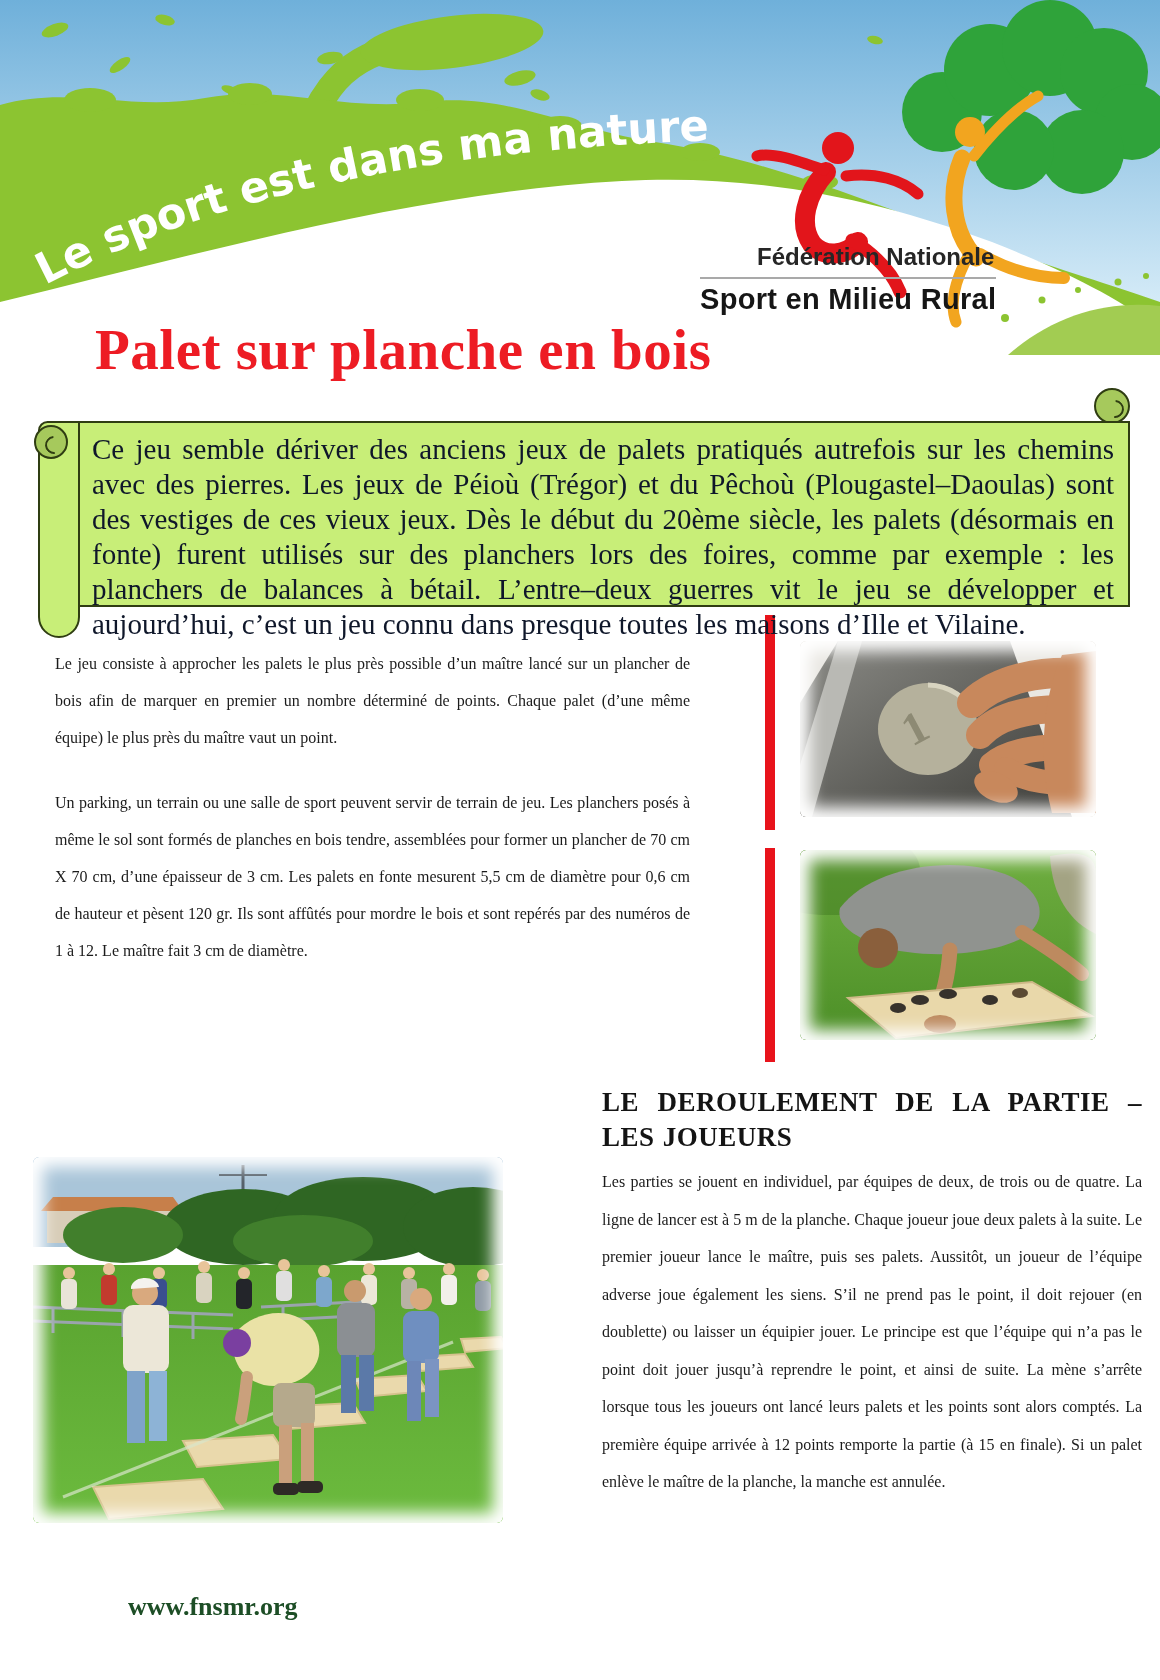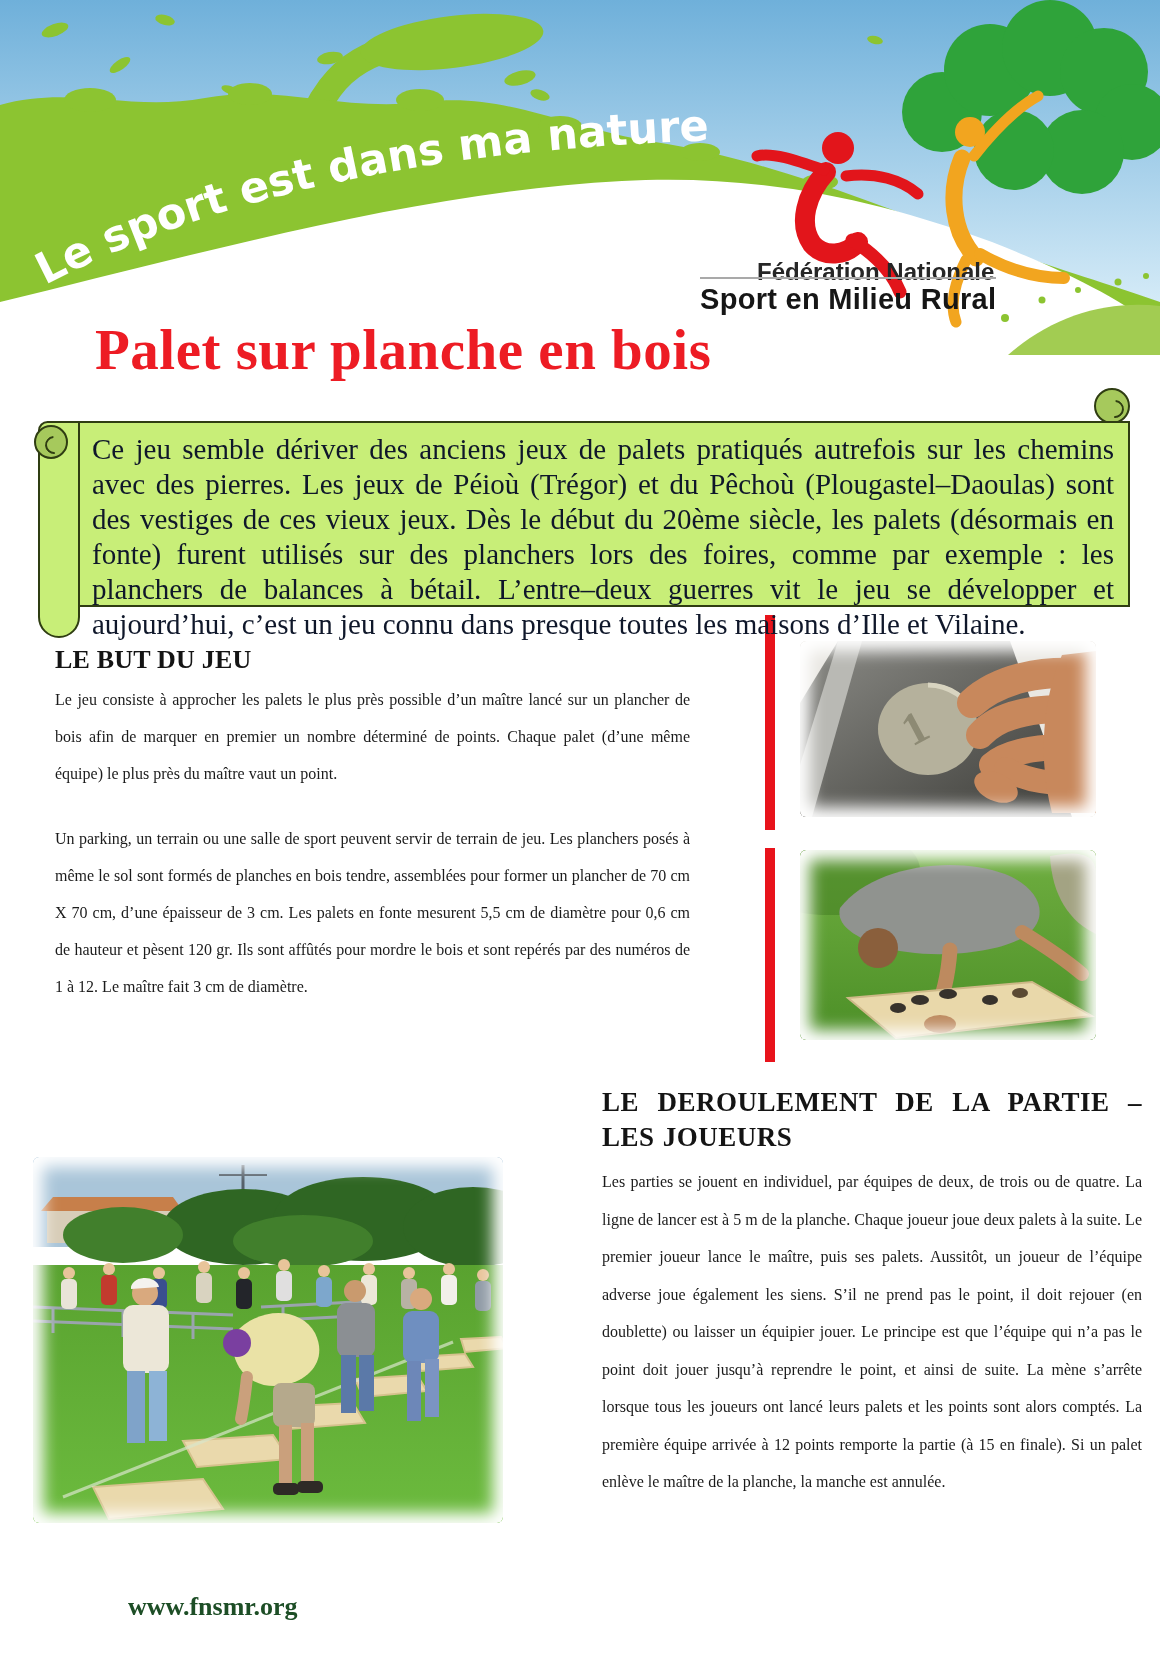--- a/index.html
+++ b/index.html
@@ -5,21 +5,21 @@
   html,body { margin:0; padding:0; background:#ffffff; }
   .page {
     position:relative; width:1160px; height:1680px; margin:0 auto;
     background:#ffffff; overflow:hidden;
     font-family:"Liberation Serif", serif; color:#1b1b1b;
   }
   
   .banner { position:absolute; left:0; top:0; width:1160px; height:355px; }
   .banner svg { display:block; width:1160px; height:355px; }
   .org1 {
-    position:absolute; left:757px; top:258px; width:250px;
+    position:absolute; left:757px; top:243px; width:250px;
     font-family:"Liberation Sans", sans-serif; font-weight:700; font-size:24px; color:#262626;
   }
   .org-rule { position:absolute; left:700px; top:277px; width:296px; height:2px; background:#a9a9a9; }
   .org2 {
     position:absolute; left:700px; top:283px; width:360px;
     font-family:"Liberation Sans", sans-serif; font-weight:700; font-size:29px; color:#161616; letter-spacing:0.3px;
   }
   
   .main-title {
     position:absolute; left:95px; top:319px; width:780px; margin:0;
@@ -179,21 +179,20 @@
 
   <h1 class="main-title">Palet sur planche en bois</h1>
 
   <div class="curl curl-tr"></div>
   <div class="scroll-strip"></div>
   <div class="scroll-main"></div>
   <div class="curl curl-tl"></div>
   <p class="intro-text">Ce jeu semble dériver des anciens jeux de palets pratiqués autrefois sur les chemins avec des pierres. Les jeux de Péioù (Trégor) et du Pêchoù (Plougastel–Daoulas) sont des vestiges de ces vieux jeux. Dès le début du 20ème siècle, les palets (désormais en fonte) furent utilisés sur des planchers lors des foires, comme par exemple : les planchers de balances à bétail. L’entre–deux guerres vit le jeu se développer et aujourd’hui, c’est un jeu connu dans presque toutes les maisons d’Ille et Vilaine.</p>
 
   <div class="col-left">
-    <h2>LE BUT DU JEU</h2>
     <p>Le jeu consiste à approcher les palets le plus près possible d’un maître lancé sur un plancher de bois afin de marquer en premier un nombre déterminé de points. Chaque palet (d’une même équipe) le plus près du maître vaut un point.</p>
     <div class="gap"></div>
     <p>Un parking, un terrain ou une salle de sport peuvent servir de terrain de jeu. Les planchers posés à même le sol sont formés de planches en bois tendre, assemblées pour former un plancher de 70 cm X 70 cm, d’une épaisseur de 3 cm. Les palets en fonte mesurent 5,5 cm de diamètre pour 0,6 cm de hauteur et pèsent 120 gr. Ils sont affûtés pour mordre le bois et sont repérés par des numéros de 1 à 12. Le maître fait 3 cm de diamètre.</p>
   </div>
 
   <div class="redbar redbar-1"></div>
   <div class="photo photo-1">
     <svg viewBox="0 0 296 176" preserveAspectRatio="none">
       <defs>
         <linearGradient id="plate" x1="0" y1="0" x2="1" y2="1">

